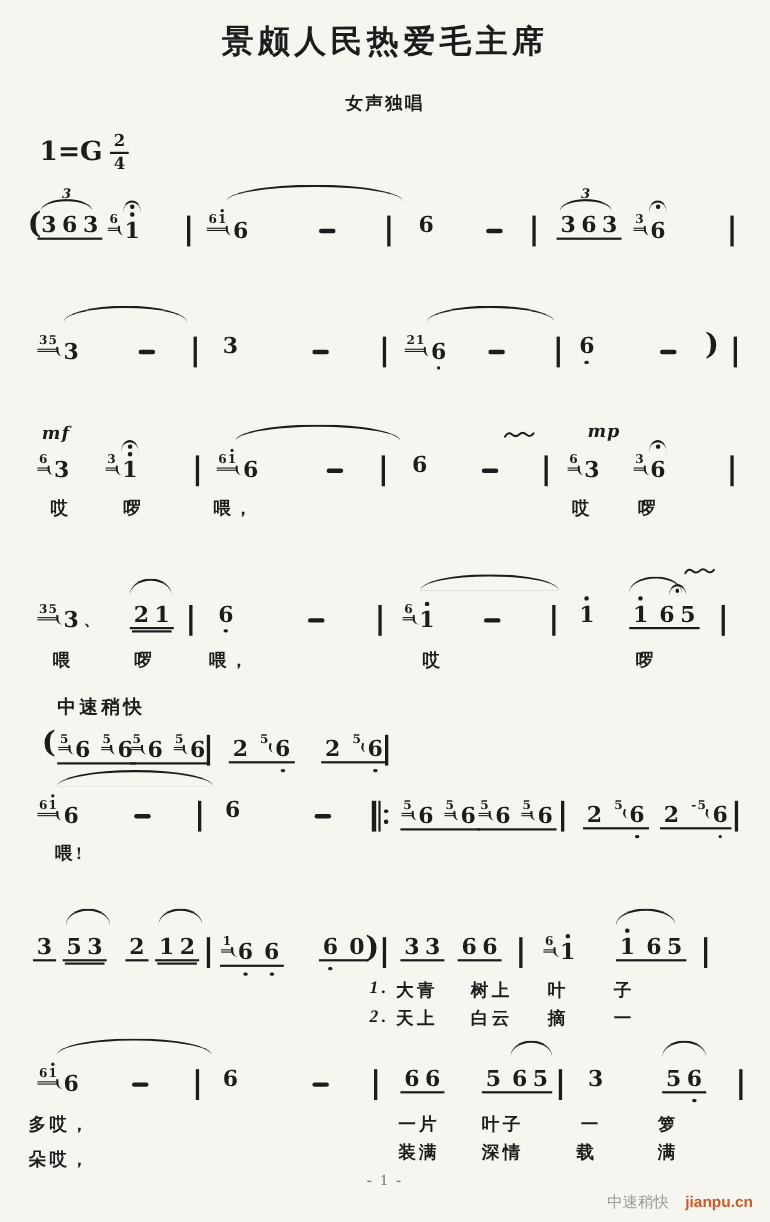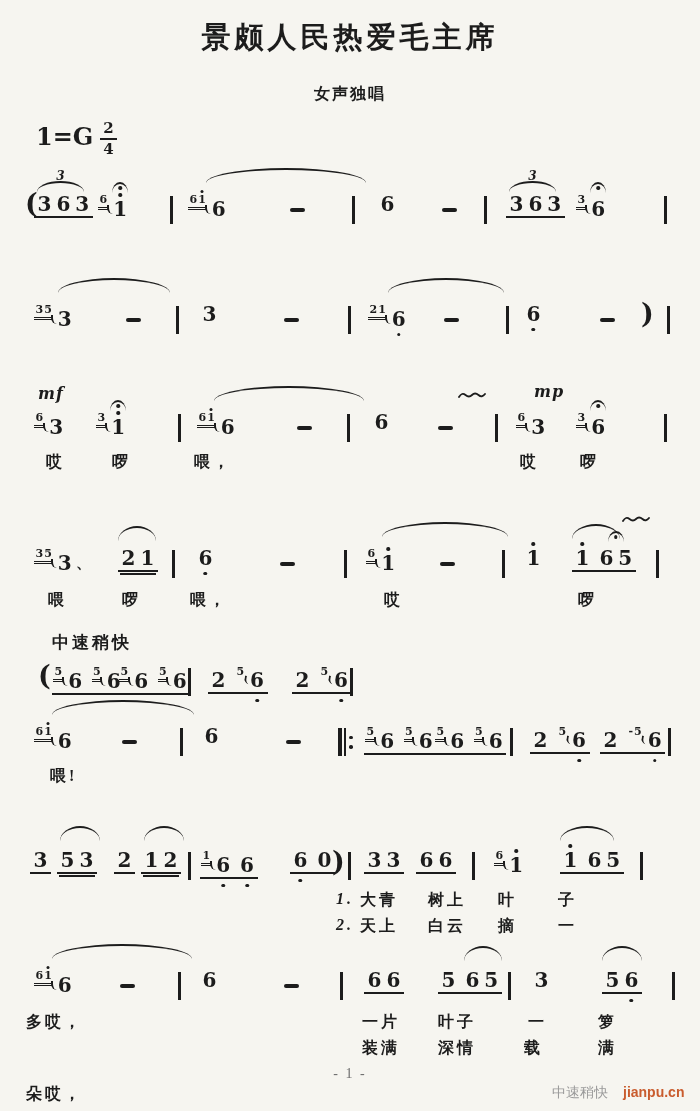--- a/index.html
+++ b/index.html
@@ -631,21 +631,21 @@
           </span>
         </span>
       </div>
       <div class="slur" style="left: 602px; top: 946px; width: 40px;"></div>
       <div class="bar" style="left: 672px; top: 972px;"></div>
       <div class="lyr" style="left: 26px; top: 1012px;">多哎，</div>
       <div class="lyr" style="left: 362px; top: 1012px; text-align: center;">一片</div>
       <div class="lyr" style="left: 438px; top: 1012px;">叶子</div>
       <div class="lyr" style="left: 528px; top: 1012px;">一</div>
       <div class="lyr" style="left: 598px; top: 1012px;">箩</div>
-      <div class="lyr" style="left: 26px; top: 1084px; text-align: center;">朵哎，</div>
+      <div class="lyr" style="left: 26px; top: 1044px; text-align: center;">朵哎，</div>
       <div class="lyr" style="left: 362px; top: 1038px;">装满</div>
       <div class="lyr" style="left: 438px; top: 1038px;">深情</div>
       <div class="lyr" style="left: 524px; top: 1038px;">载</div>
       <div class="lyr" style="left: 598px; top: 1038px;">满</div>
     </div>
 
   <div class="pageno" style="color: rgb(110, 110, 110);">- 1 -</div>
 
   <div class="wm">
     <span class="wm1" style="color: rgb(154, 154, 154);">中速稍快</span><span class="wm2" style="color: rgb(201, 92, 46);">jianpu.cn</span>

